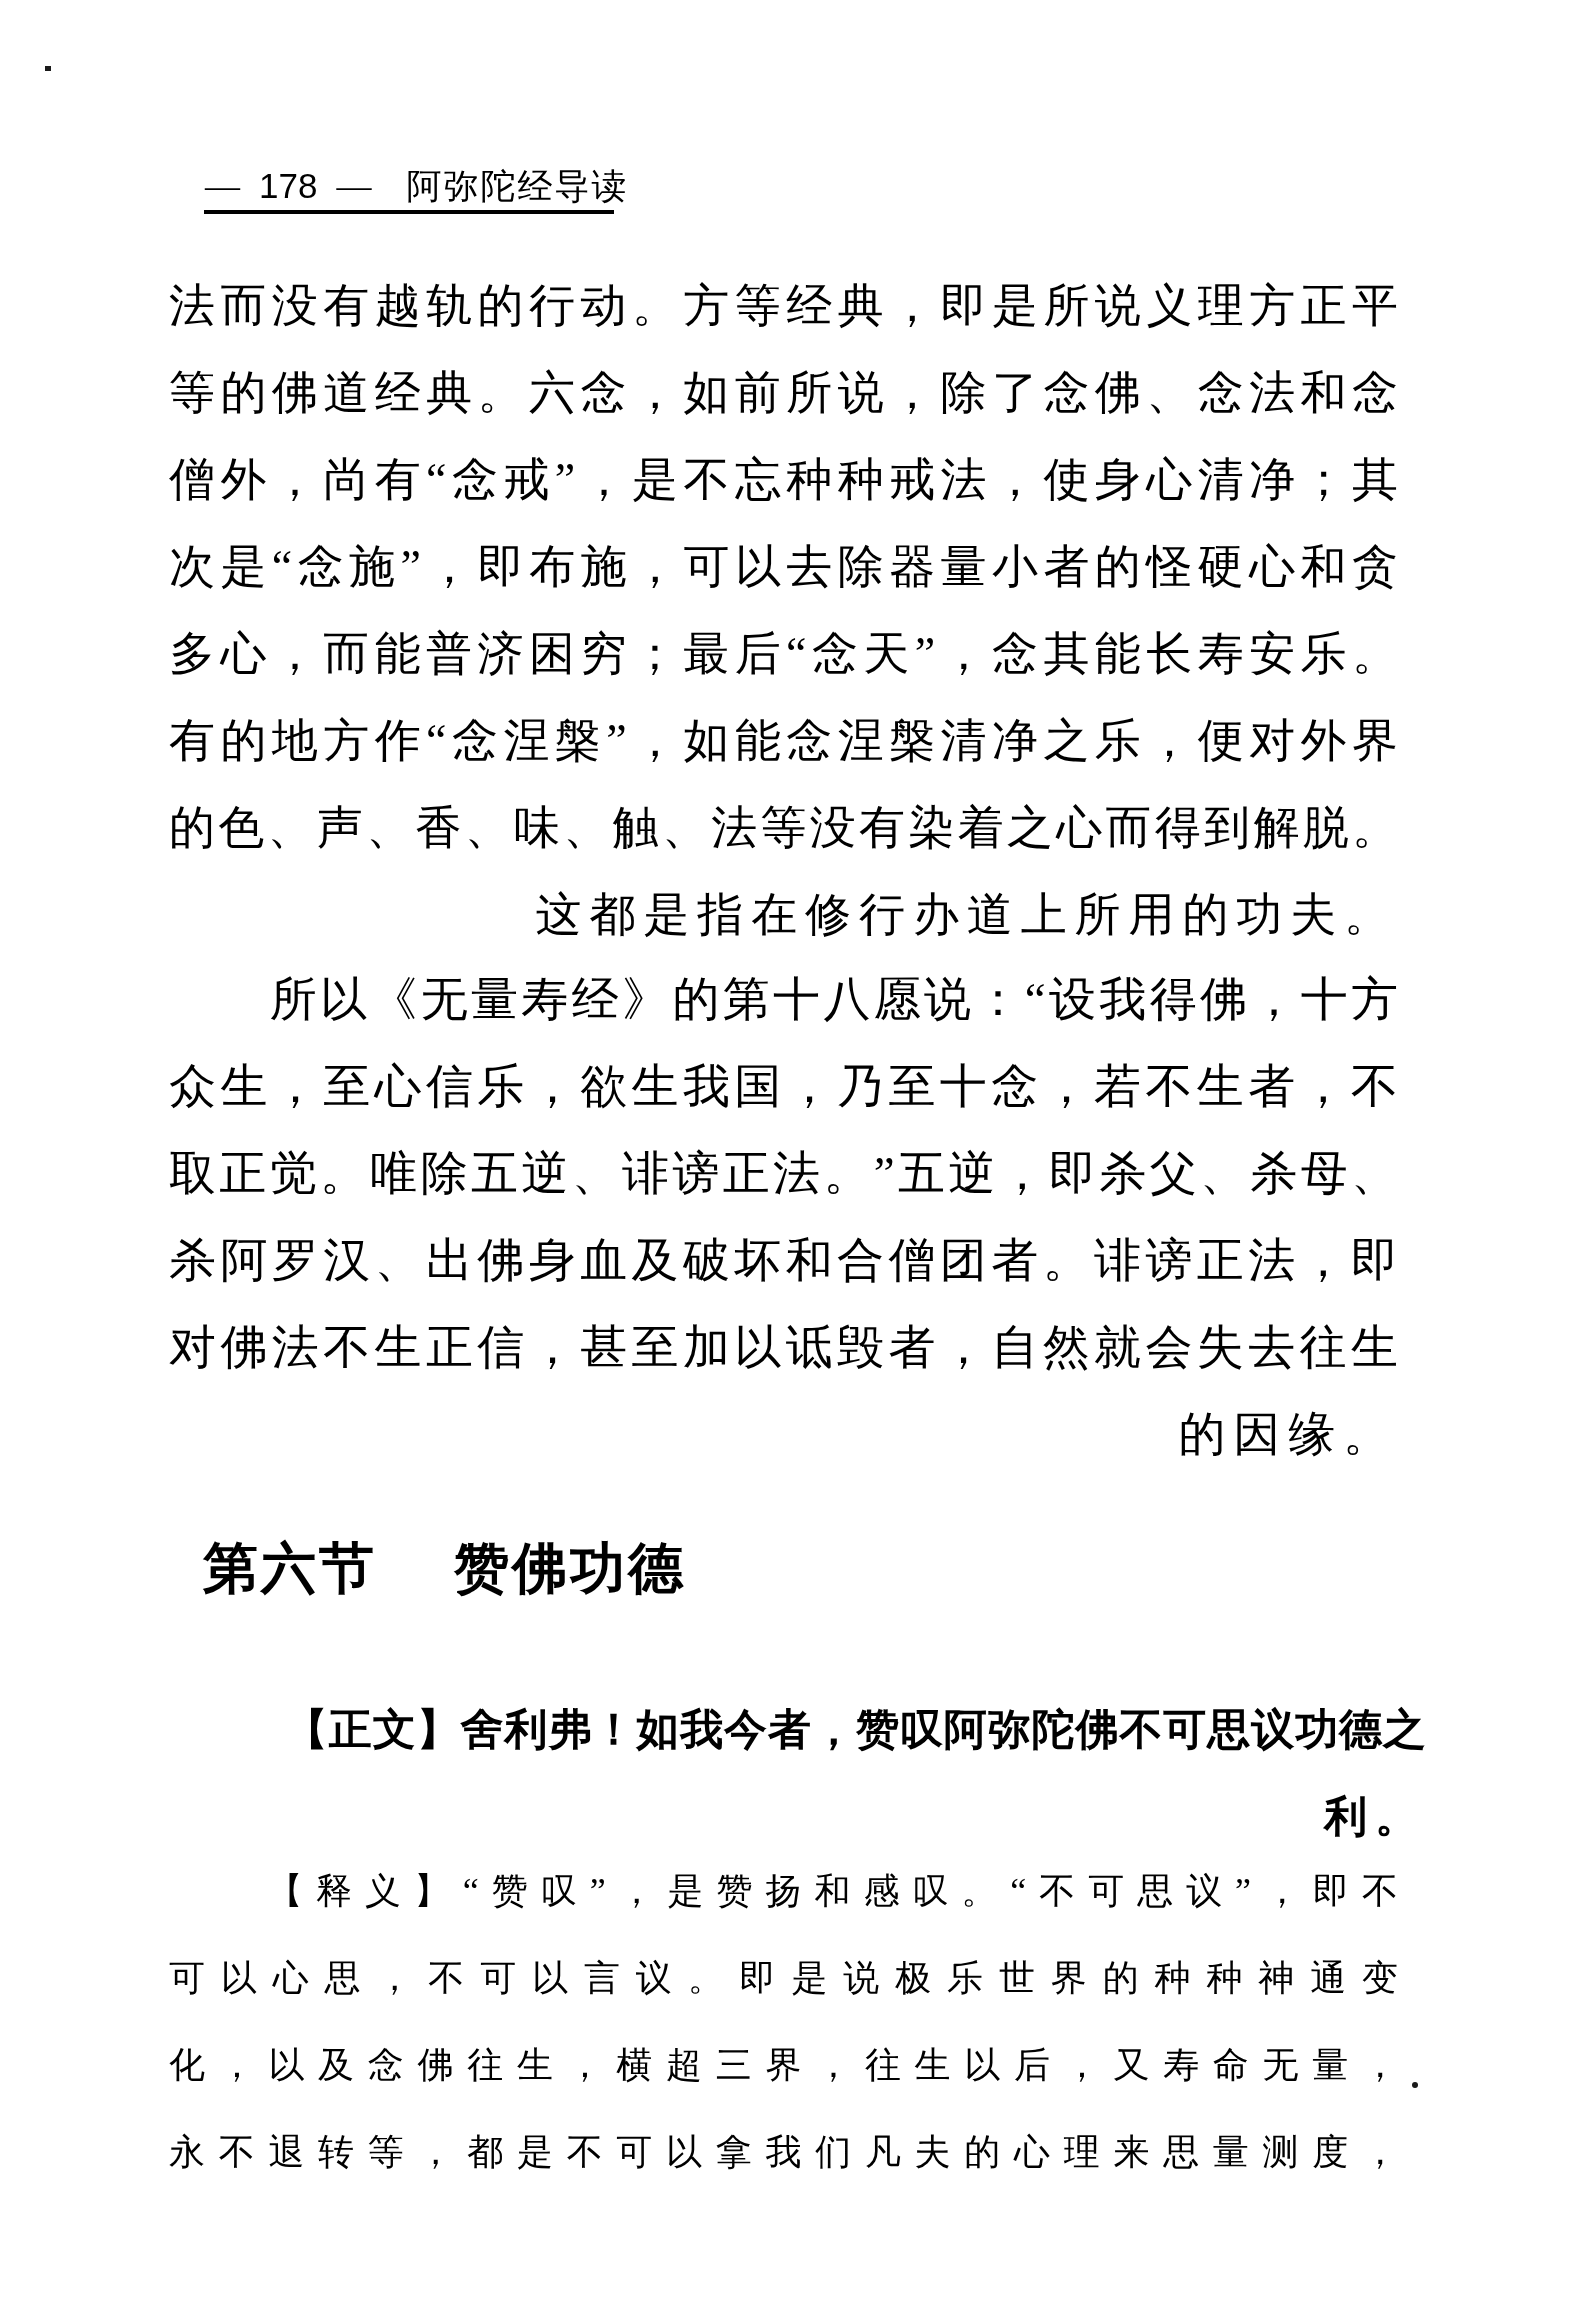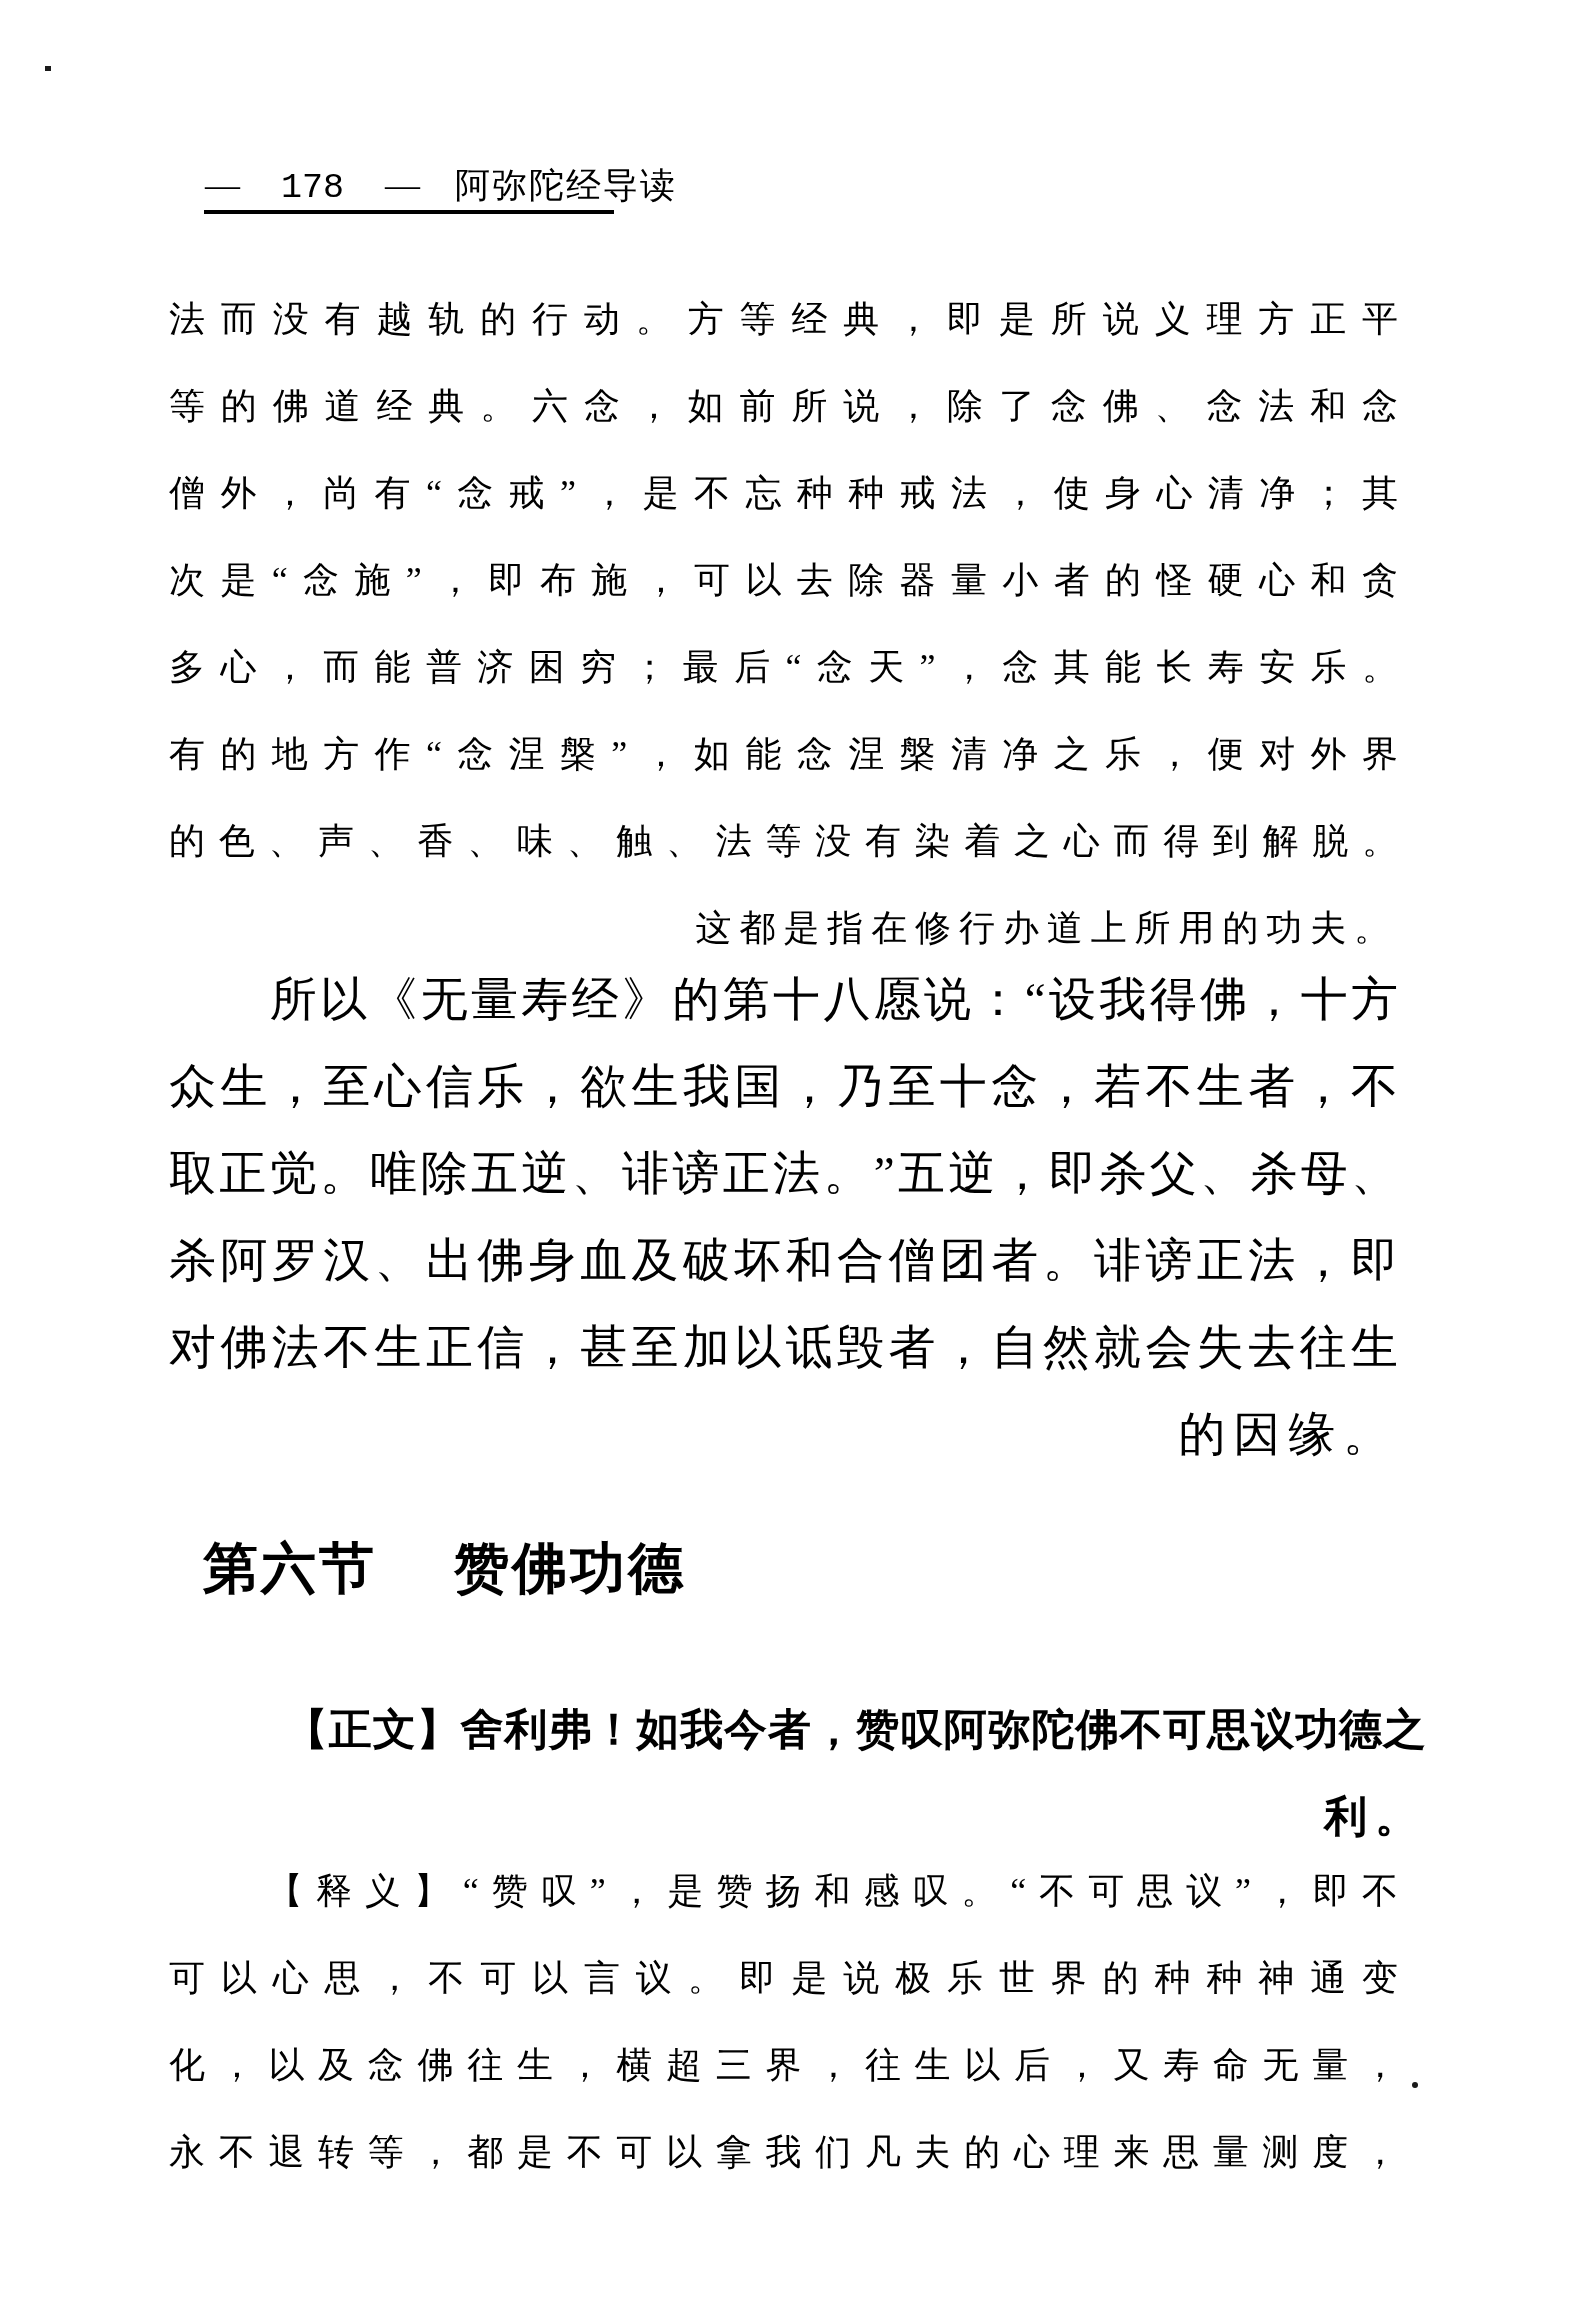--- a/index.html
+++ b/index.html
@@ -22,21 +22,21 @@
     position: absolute;
     left: 205px;
     top: 164px;
     display: flex;
     align-items: baseline;
     font-size: 35px;
     line-height: 43px;
     white-space: nowrap;
   }
   .running-header .dash   { letter-spacing: 0; }
-  .running-header .pageno { margin: 0 41px; font-family: Liberation Mono, monospace; }
+  .running-header .pageno { margin: 0 19px; font-family: Liberation Sans, sans-serif; }
   .running-header .dash2  { margin-right: 35px; }
   .running-header .booktitle { letter-spacing: 2px; }
   .header-rule {
     position: absolute;
     left: 204px;
     top: 210px;
     width: 410px;
     height: 3.9px;
     background: #000000;
   }
@@ -58,21 +58,21 @@
     text-align: justify;
     
     text-align-last: justify;
     text-justify: inter-character;
     white-space: normal;
   }
   .textblock .line:not(.just) {
     letter-spacing: 7.9px;
   }
 
-  #para1 { top: 276px;  font-size: 36px; }
+  #para1 { top: 262px;  font-size: 46px; }
   #para2 { top: 956px;  font-size: 47px; }
 
   .section-heading {
     position: absolute;
     left: 203px;
     top: 1537px;
     display: flex;
     gap: 77px;
     font-size: 55px;
     line-height: 63px;

